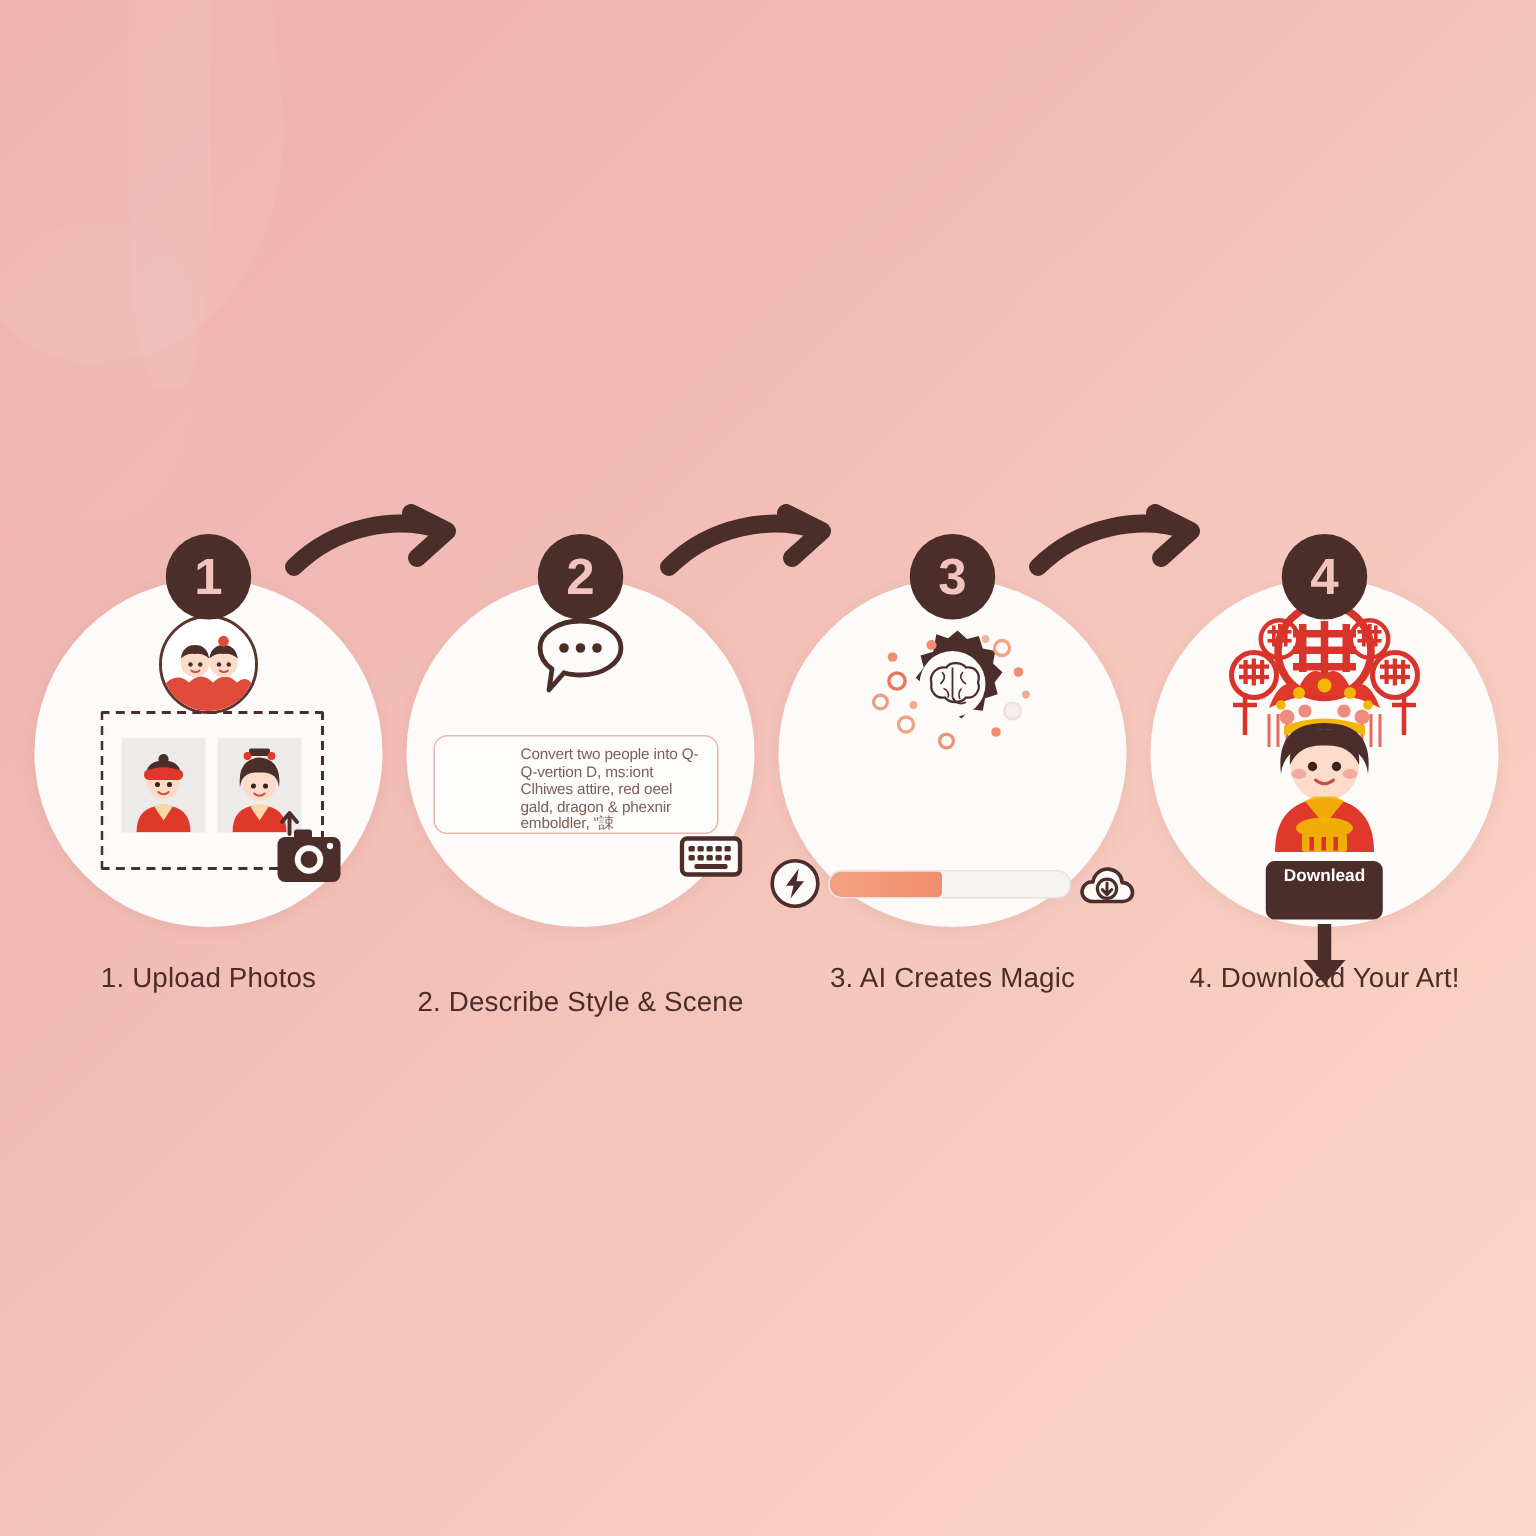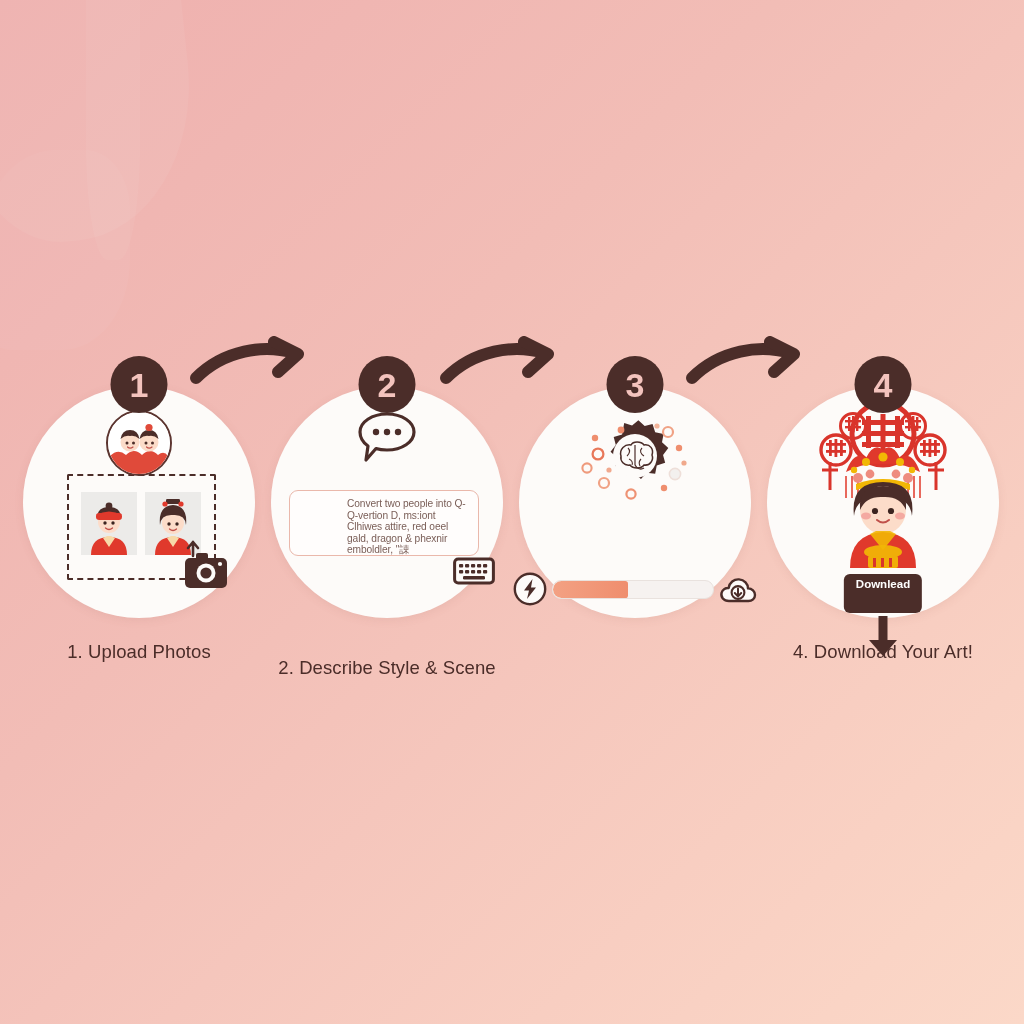--- a/index.html
+++ b/index.html
@@ -482,20 +482,21 @@
         <svg viewBox="0 0 38 32" width="38" height="32">
           <path d="M10 28 C4.5 28 1.5 24 2.6 19.8 C3.5 16.4 6.8 14.6 9.6 15
                    C10.4 9.6 15 6 20 6.4 C25.4 6.8 29 11 29 15.4
                    C33 15.4 36 18.4 36 22 C36 25.6 33 28 29.5 28 Z" fill="#fdfbf9" stroke="#4b2d29" stroke-width="2.4" stroke-linejoin="round"></path>
           <circle cx="19" cy="19.5" r="6.4" fill="#fdfbf9" stroke="#4b2d29" stroke-width="2.1"></circle>
           <path d="M19 15.6 L19 23 M15.8 20 L19 23.4 L22.2 20" stroke="#4b2d29" stroke-width="2" fill="none" stroke-linecap="round" stroke-linejoin="round"></path>
         </svg>
       </div>
     </div>
   </div>
+  <div class="caption c3">3. AI Creates Magic</div>
 
   <div class="step s4">
     <div class="disc"></div>
     <div class="badge">4</div>
 
     <div class="bride">
       <svg viewBox="0 0 178 170" width="178" height="170">
 
         <circle cx="89" cy="36" r="31" fill="none" stroke="#d9342b" stroke-width="5"></circle>
         <g fill="#d9342b">

